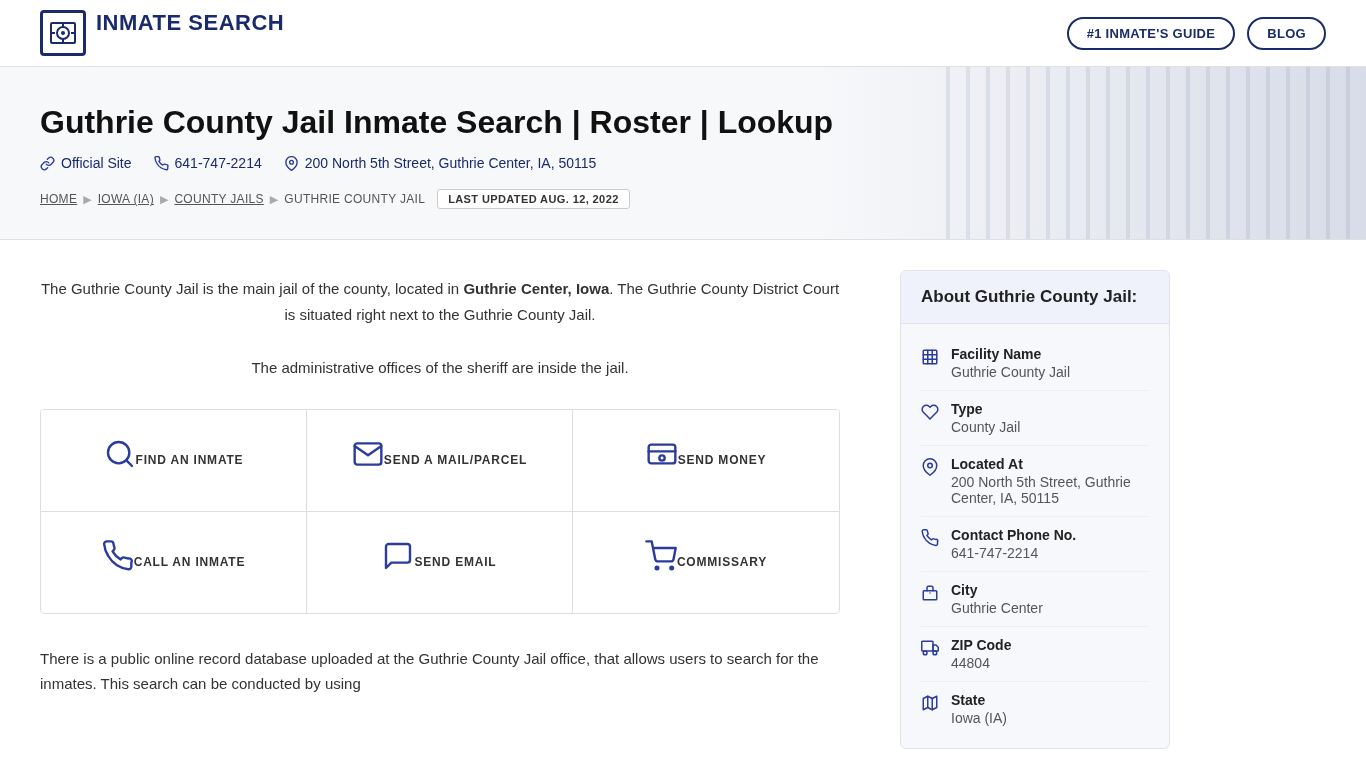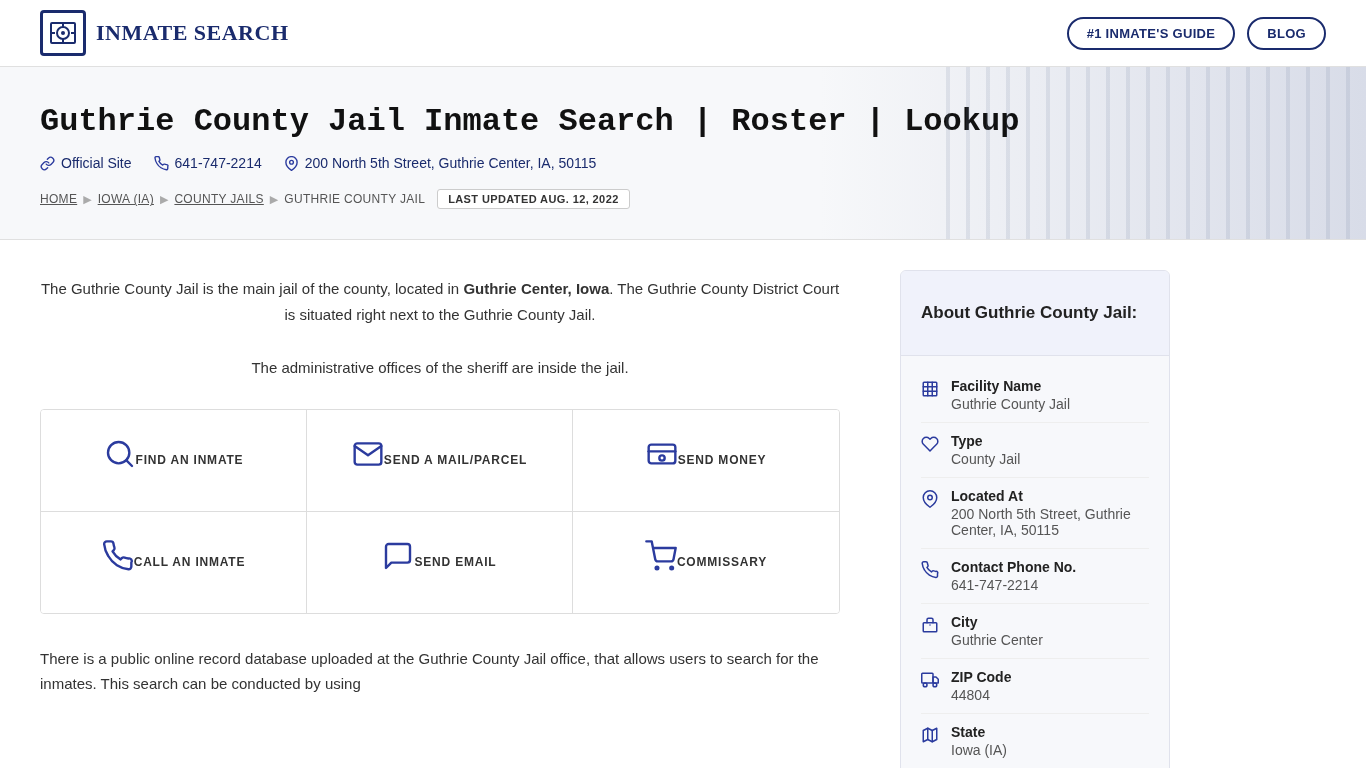--- a/index.html
+++ b/index.html
@@ -4,21 +4,21 @@
   <style>
     * { box-sizing: border-box; margin: 0; padding: 0; }
     body { font-family: -apple-system, BlinkMacSystemFont, 'Segoe UI', Arial, sans-serif; font-size: 15px; color: #333; background: #fff; }
 
     
     .navbar {
       display: flex; align-items: center; justify-content: space-between;
       padding: 10px 40px; border-bottom: 1px solid #e0e0e0;
       background: #fff; position: sticky; top: 0; z-index: 100;
     }
-    .navbar-brand { display: flex; align-items: center; gap: 10px; text-decoration: none; font-family: Liberation Serif, serif; }
+    .navbar-brand { display: flex; align-items: flex-start; gap: 10px; text-decoration: none; }
     .brand-icon { width: 46px; height: 46px; border: 3px solid #1a2b6d; border-radius: 4px; display: flex; align-items: center; justify-content: center; }
     .brand-icon svg { width: 28px; height: 28px; }
     .brand-title { font-size: 22px; font-weight: 700; color: #1a2b6d; letter-spacing: 0.5px; }
     .navbar-actions { display: flex; gap: 12px; }
     .btn-outline {
       border: 2px solid #1a2b6d; color: #1a2b6d; background: transparent;
       padding: 7px 18px; border-radius: 20px; font-size: 13px; font-weight: 600;
       cursor: pointer; letter-spacing: 0.3px;
     }
 
@@ -29,21 +29,21 @@
       position: relative; overflow: hidden;
       border-bottom: 1px solid #e0e0e0;
     }
     .hero-bg-img {
       position: absolute; right: 0; top: 0; width: 420px; height: 100%;
       opacity: 0.15;
       background: repeating-linear-gradient(
         90deg, #6a7a9a 0px, #6a7a9a 4px, transparent 4px, transparent 20px
       );
     }
-    .hero h1 { font-size: 32px; font-weight: 700; color: #111; margin-bottom: 14px; line-height: 1.2; font-family: Liberation Mono, monospace; }
+    .hero h1 { font-size: 32px; font-weight: 700; color: #111; margin-bottom: 14px; line-height: 1.2; }
     .hero-meta { display: flex; align-items: center; gap: 22px; flex-wrap: wrap; margin-bottom: 18px; }
     .hero-meta-item { display: flex; align-items: center; gap: 6px; font-size: 14px; color: #1a2b6d; text-decoration: none; }
     .hero-meta-item svg { flex-shrink: 0; }
     .breadcrumb { display: flex; align-items: center; gap: 4px; flex-wrap: wrap; }
     .breadcrumb-item { font-size: 12px; color: #555; text-transform: uppercase; letter-spacing: 0.3px; }
     .breadcrumb-sep { font-size: 11px; color: #aaa; margin: 0 2px; }
     .breadcrumb-current { font-size: 12px; color: #555; text-transform: uppercase; letter-spacing: 0.3px; }
     .breadcrumb-updated {
       font-size: 11px; font-weight: 700; color: #333;
       background: #fff; border: 1px solid #ccc;
@@ -90,21 +90,21 @@
 
     .bottom-text { font-size: 15px; line-height: 1.7; color: #333; }
 
     
     .sidebar-card {
       background: #f7f8fb; border: 1px solid #e0e2ec; border-radius: 6px;
       overflow: hidden;
     }
     .sidebar-card-header {
       background: #f0f2fb; border-bottom: 1px solid #e0e2ec;
-      padding: 32px 20px; font-size: 17px; font-weight: 700; color: #222;
+      padding: 16px 20px; font-size: 17px; font-weight: 700; color: #222;
     }
     .sidebar-info-list { padding: 12px 20px; }
     .sidebar-info-item { display: flex; gap: 12px; align-items: flex-start; padding: 10px 0; border-bottom: 1px solid #eee; }
     .sidebar-info-item:last-child { border-bottom: none; }
     .sidebar-info-icon { color: #2b3b9e; flex-shrink: 0; margin-top: 2px; }
     .sidebar-info-content { }
     .sidebar-info-label { font-size: 14px; font-weight: 600; color: #222; margin-bottom: 2px; }
     .sidebar-info-value { font-size: 14px; color: #555; }
   </style>
 </head>

